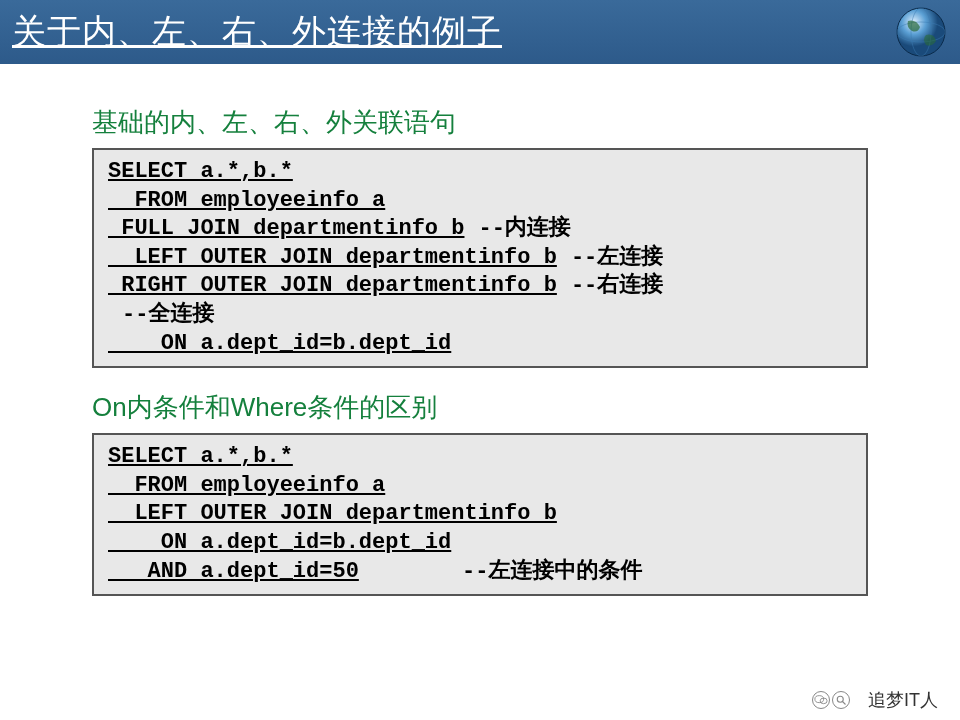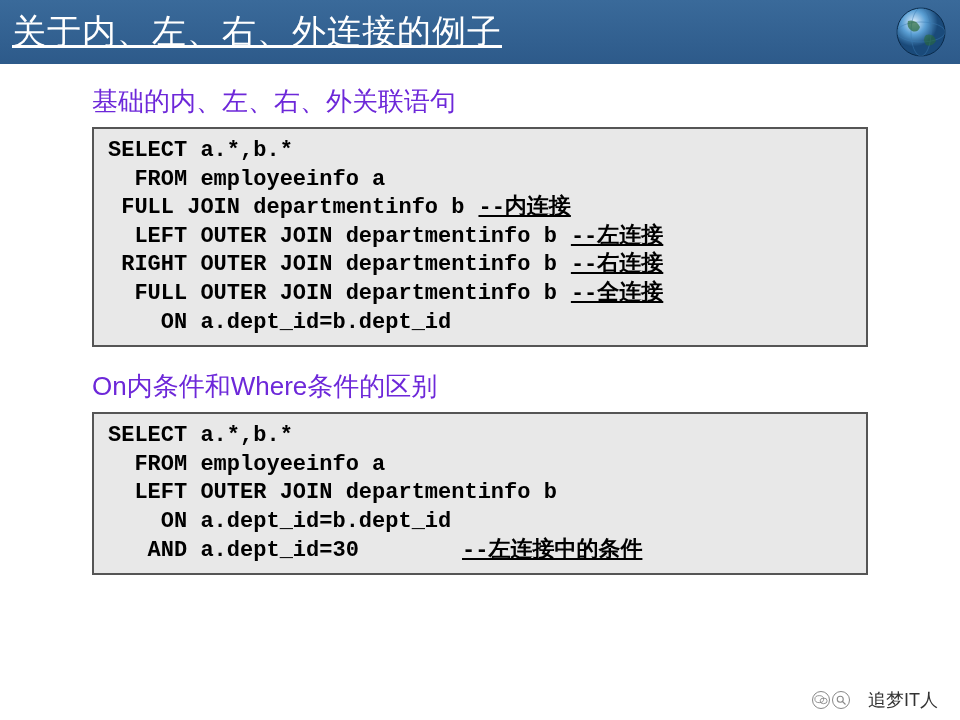--- a/index.html
+++ b/index.html
@@ -31,45 +31,45 @@
       height: 54px;
       display: flex;
       align-items: center;
       justify-content: center;
     }
     .content {
       padding: 20px 92px 0 92px;
     }
     .section-title {
       font-size: 26px;
-      color: #6d28d9;
+      color: #15803d;
       margin-bottom: 8px;
       font-weight: normal;
+      margin-top: 21px;
     }
     .code-block {
       background: #e8e8e8;
       border: 2px solid #555555;
       padding: 8px 14px;
       font-family: "Courier New", Consolas, monospace;
       font-size: 22px;
       line-height: 1.3;
       color: #000000;
       font-weight: bold;
       position: relative;
       margin-bottom: 22px;
     }
     .code-line {
       white-space: pre;
       display: flex;
     }
-    .code-text { flex: 0 0 auto; }
+    .code-text { flex: 0 0 auto; text-decoration: underline; }
     .comment {
       font-weight: bold;
       margin-left: 14px;
-      text-decoration: underline;
     }
     .footer {
       position: absolute;
       bottom: 8px;
       right: 22px;
       display: flex;
       align-items: center;
       gap: 16px;
     }
     .footer-icons {
@@ -119,31 +119,31 @@
 </div>
 
 <div class="content">
   <div class="section-title">基础的内、左、右、外关联语句</div>
   <div class="code-block">
     <div class="code-line"><span class="code-text">SELECT a.*,b.*</span></div>
     <div class="code-line"><span class="code-text">  FROM employeeinfo a</span></div>
     <div class="code-line"><span class="code-text"> FULL JOIN departmentinfo b</span><span class="comment">--内连接</span></div>
     <div class="code-line"><span class="code-text">  LEFT OUTER JOIN departmentinfo b</span><span class="comment">--左连接</span></div>
     <div class="code-line"><span class="code-text"> RIGHT OUTER JOIN departmentinfo b</span><span class="comment">--右连接</span></div>
-    <div class="code-line"><span class="code-text">  FULL OUTER JOIN departmentinfo b</span><span class="comment">--全连接</span></div>
+    <div class="code-line"><span class="comment">--全连接</span></div>
     <div class="code-line"><span class="code-text">    ON a.dept_id=b.dept_id</span></div>
   </div>
 
   <div class="section-title">On内条件和Where条件的区别</div>
   <div class="code-block">
     <div class="code-line"><span class="code-text">SELECT a.*,b.*</span></div>
     <div class="code-line"><span class="code-text">  FROM employeeinfo a</span></div>
     <div class="code-line"><span class="code-text">  LEFT OUTER JOIN departmentinfo b</span></div>
     <div class="code-line"><span class="code-text">    ON a.dept_id=b.dept_id</span></div>
-    <div class="code-line"><span class="code-text" style="min-width:340px">   AND a.dept_id=30</span><span class="comment">--左连接中的条件</span></div>
+    <div class="code-line"><span class="code-text" style="min-width:340px">   AND a.dept_id=50</span><span class="comment">--左连接中的条件</span></div>
   </div>
 </div>
 
 <div class="footer">
   <div class="footer-icons">
     <div class="footer-icon">
       <svg viewBox="0 0 16 16" width="14" height="14">
           <ellipse cx="6" cy="7" rx="5" ry="4" fill="none" stroke="#888" stroke-width="1"></ellipse>
           <ellipse cx="11" cy="9" rx="4" ry="3.2" fill="none" stroke="#888" stroke-width="1"></ellipse>
         </svg>

